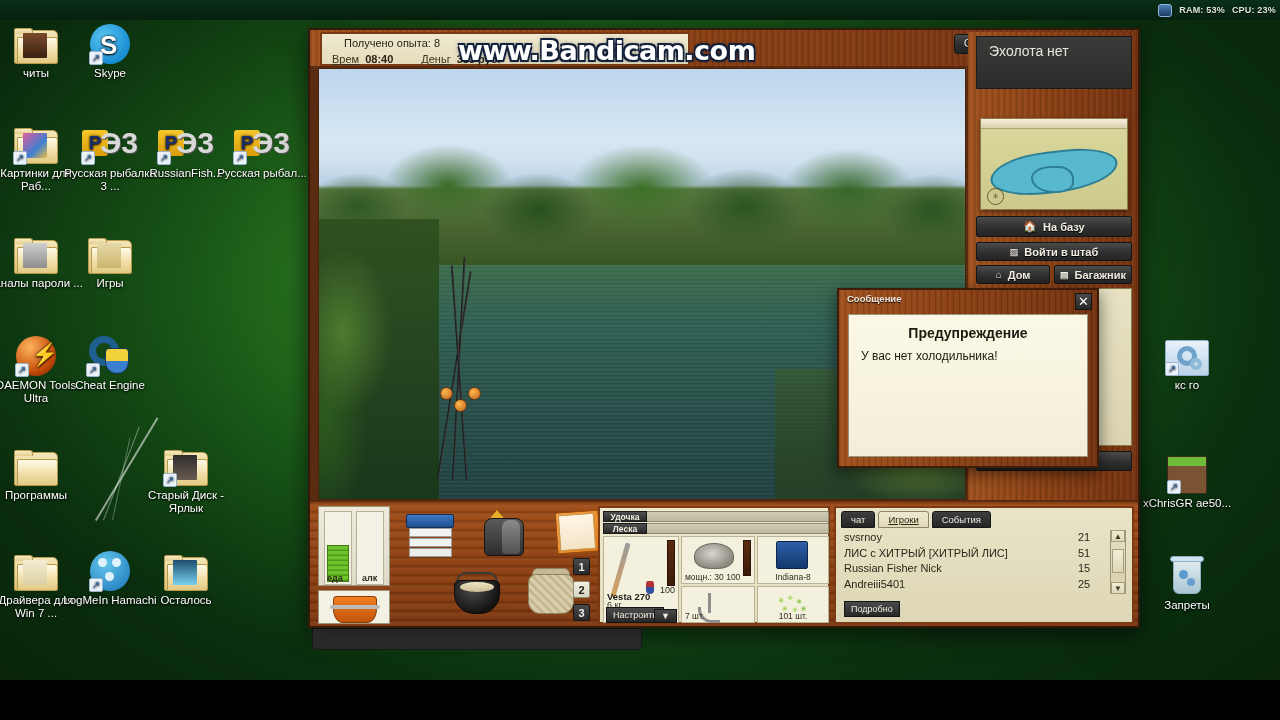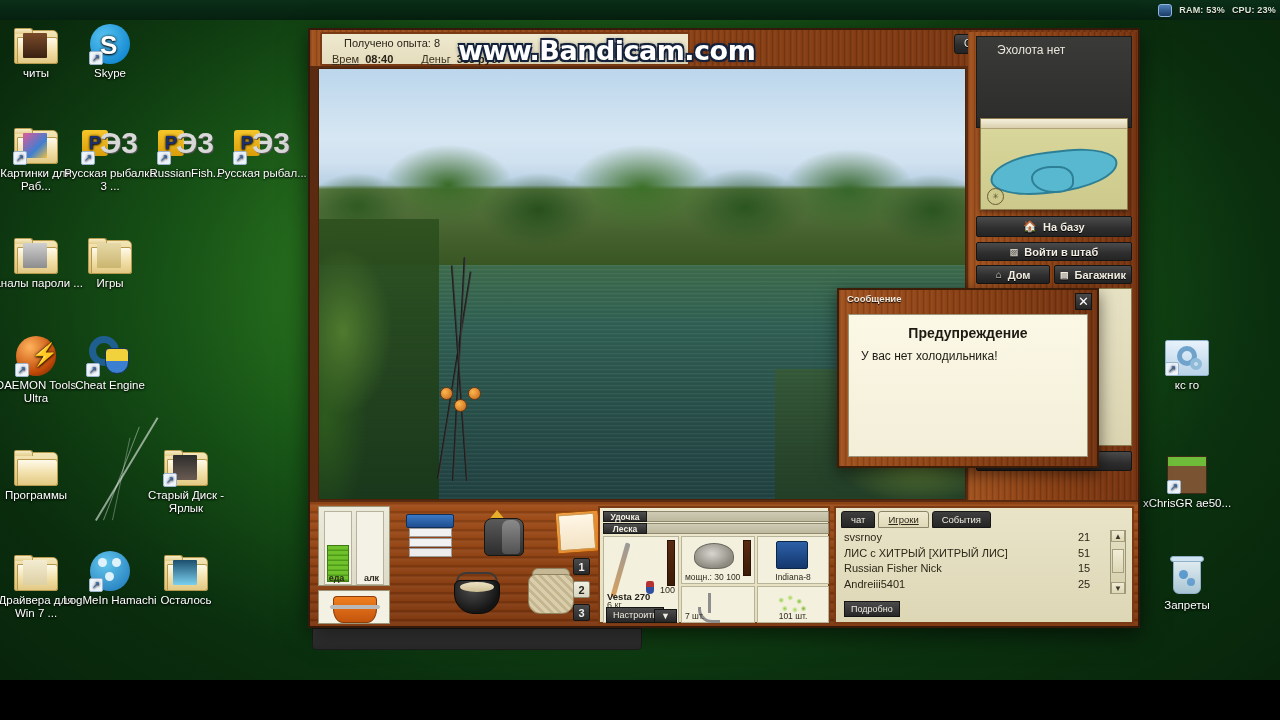--- a/index.html
+++ b/index.html
@@ -165,24 +165,24 @@
     text-shadow:
       -1.6px -1.6px 0 #14213a, 1.6px -1.6px 0 #14213a,
       -1.6px  1.6px 0 #14213a, 1.6px  1.6px 0 #14213a,
        0 0 5px rgba(10,20,50,.9);
     pointer-events:none; white-space:nowrap;
   }
 
   
   #sidebar{ position:absolute; left:658px; top:2px; width:172px; height:468px; }
   .sonar{
-    position:absolute; left:8px; top:4px; width:156px; height:92px;
+    position:absolute; left:8px; top:4px; width:156px; height:53px;
     background:linear-gradient(180deg,#3a3a38,#2c2c2a);
     border:1px solid #1b1b19;
-    color:#e8e5da; font-size:12px; padding:6px 20px;
+    color:#e8e5da; font-size:14px; padding:6px 12px;
   }
   .minimap{
     position:absolute; left:12px; top:86px; width:148px; height:92px;
     background:#efe7c7; border:1px solid #8d7b4d;
     box-shadow:0 2px 5px rgba(0,0,0,.45);
     overflow:hidden;
   }
   .minimap .scrolltop{ position:absolute; left:0; top:0; width:100%; height:10px;
     background:linear-gradient(180deg,#f6f0dc,#d9cfae); border-bottom:1px solid #b3a378;}
   .minimap .land{ position:absolute; inset:10px 0 0 0;
@@ -236,21 +236,21 @@
   .meters{
     position:absolute; left:8px; top:4px; width:72px; height:80px;
     background:linear-gradient(180deg,#eceadb,#dedbc8); border:1px solid #9a9478;
     display:flex; gap:4px; padding:4px 5px 0 5px;
   }
   .meter{ flex:1; position:relative; background:#f4f2e6; border:1px solid #b6b39a;}
   .meter .fill{ position:absolute; left:2px; right:2px; bottom:2px;
     background:repeating-linear-gradient(180deg,#6fc22c 0px,#6fc22c 3px,#4f9a18 4px,#4f9a18 5px);
     border:1px solid #3f7a12;}
   .meters .cap{ position:absolute; bottom:2px; left:0; width:100%; display:flex; }
-  .meters .cap span{ flex:1; text-align:center; font-size:9px; font-weight:bold; color:#2d2a1c;}
+  .meters .cap span{ flex:1; font-size:9px; font-weight:bold; color:#2d2a1c;padding-left:8px;}
   .bucket{
     position:absolute; left:8px; top:88px; width:72px; height:34px;
     background:#f3f1e4; border:1px solid #9a9478; overflow:hidden;
   }
   .bucket .b{ position:absolute; left:14px; top:5px; width:44px; height:27px;
     background:linear-gradient(180deg,#f08020,#c4540c);
     border-radius:4px 4px 10px 10px/4px 4px 14px 14px; border:1px solid #8c3c06;}
   .bucket .hoop{ position:absolute; left:11px; top:14px; width:50px; height:4px; background:#b9b9b9; border-radius:2px;}
   .tool{
     position:absolute; width:56px; height:52px;

